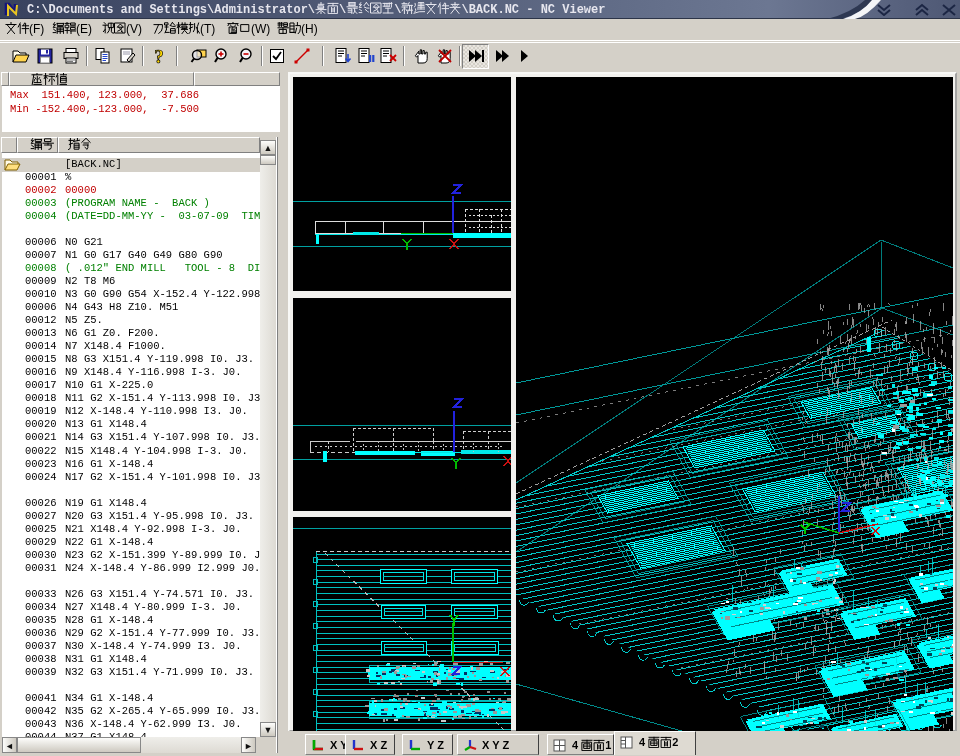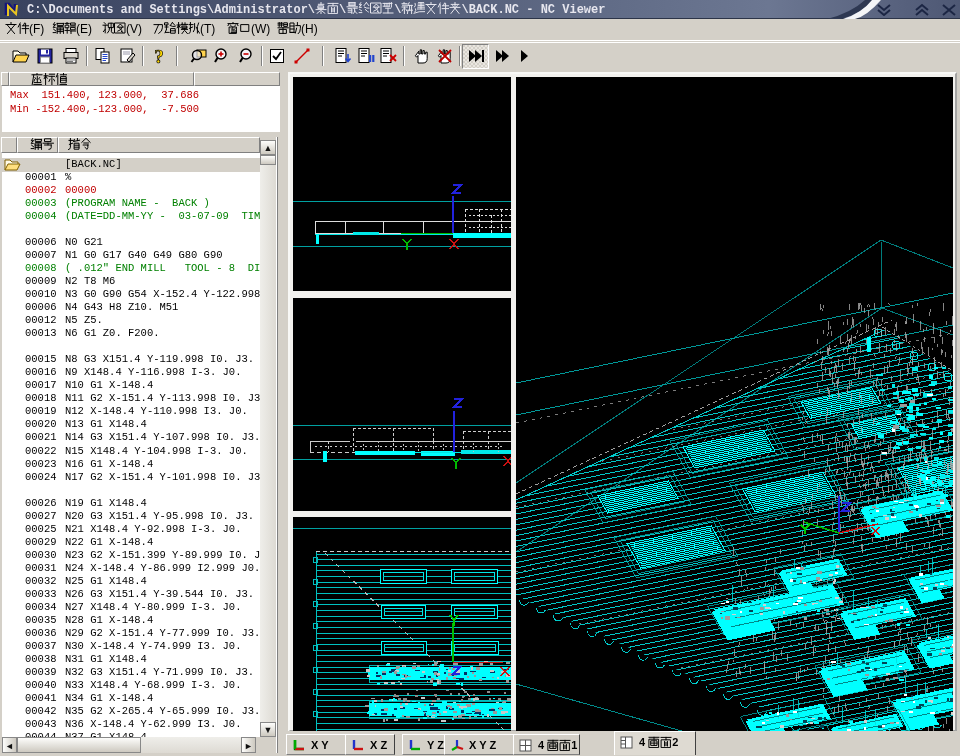--- a/index.html
+++ b/index.html
@@ -261,45 +261,44 @@
       <div class="row" style="top:43.9px;color:#008000"><span class="rn">00003</span><span class="rt">(PROGRAM NAME -  BACK )</span></div>
       <div class="row" style="top:56.9px;color:#008000"><span class="rn">00004</span><span class="rt">(DATE=DD-MM-YY -  03-07-09  TIME=HH:MM</span></div>
       <div class="row" style="top:83.0px;color:#000000"><span class="rn">00006</span><span class="rt">N0 G21</span></div>
       <div class="row" style="top:96.0px;color:#000000"><span class="rn">00007</span><span class="rt">N1 G0 G17 G40 G49 G80 G90</span></div>
       <div class="row" style="top:109.0px;color:#008000"><span class="rn">00008</span><span class="rt">( .012" END MILL   TOOL - 8  DIA. -</span></div>
       <div class="row" style="top:122.1px;color:#000000"><span class="rn">00009</span><span class="rt">N2 T8 M6</span></div>
       <div class="row" style="top:135.1px;color:#000000"><span class="rn">00010</span><span class="rt">N3 G0 G90 G54 X-152.4 Y-122.998 S50</span></div>
       <div class="row" style="top:148.1px;color:#000000"><span class="rn">00006</span><span class="rt">N4 G43 H8 Z10. M51</span></div>
       <div class="row" style="top:161.2px;color:#000000"><span class="rn">00012</span><span class="rt">N5 Z5.</span></div>
       <div class="row" style="top:174.2px;color:#000000"><span class="rn">00013</span><span class="rt">N6 G1 Z0. F200.</span></div>
+      <div class="row" style="top:187.2px;color:#000000"><span class="rn">00014</span><span class="rt">N7 X148.4 F1000.</span></div>
       <div class="row" style="top:200.2px;color:#000000"><span class="rn">00015</span><span class="rt">N8 G3 X151.4 Y-119.998 I0. J3.</span></div>
       <div class="row" style="top:213.3px;color:#000000"><span class="rn">00016</span><span class="rt">N9 X148.4 Y-116.998 I-3. J0.</span></div>
-      <div class="row" style="top:226.3px;color:#000000"><span class="rn">00017</span><span class="rt">N10 G1 X-148.4</span></div>
+      <div class="row" style="top:226.3px;color:#000000"><span class="rn">00017</span><span class="rt">N10 G1 X-225.0</span></div>
       <div class="row" style="top:239.3px;color:#000000"><span class="rn">00018</span><span class="rt">N11 G2 X-151.4 Y-113.998 I0. J3.</span></div>
       <div class="row" style="top:252.4px;color:#000000"><span class="rn">00019</span><span class="rt">N12 X-148.4 Y-110.998 I3. J0.</span></div>
       <div class="row" style="top:265.4px;color:#000000"><span class="rn">00020</span><span class="rt">N13 G1 X148.4</span></div>
       <div class="row" style="top:278.4px;color:#000000"><span class="rn">00021</span><span class="rt">N14 G3 X151.4 Y-107.998 I0. J3.</span></div>
       <div class="row" style="top:291.5px;color:#000000"><span class="rn">00022</span><span class="rt">N15 X148.4 Y-104.998 I-3. J0.</span></div>
       <div class="row" style="top:304.5px;color:#000000"><span class="rn">00023</span><span class="rt">N16 G1 X-148.4</span></div>
       <div class="row" style="top:317.5px;color:#000000"><span class="rn">00024</span><span class="rt">N17 G2 X-151.4 Y-101.998 I0. J3.</span></div>
       <div class="row" style="top:343.6px;color:#000000"><span class="rn">00026</span><span class="rt">N19 G1 X148.4</span></div>
       <div class="row" style="top:356.6px;color:#000000"><span class="rn">00027</span><span class="rt">N20 G3 X151.4 Y-95.998 I0. J3.</span></div>
       <div class="row" style="top:369.6px;color:#000000"><span class="rn">00025</span><span class="rt">N21 X148.4 Y-92.998 I-3. J0.</span></div>
       <div class="row" style="top:382.7px;color:#000000"><span class="rn">00029</span><span class="rt">N22 G1 X-148.4</span></div>
       <div class="row" style="top:395.7px;color:#000000"><span class="rn">00030</span><span class="rt">N23 G2 X-151.399 Y-89.999 I0. J2.9</span></div>
       <div class="row" style="top:408.7px;color:#000000"><span class="rn">00031</span><span class="rt">N24 X-148.4 Y-86.999 I2.999 J0.</span></div>
-      <div class="row" style="top:421.8px;color:#000000"><span class="rn">00032</span><span class="rt">N25 G1 X148.4</span></div>
-      <div class="row" style="top:434.8px;color:#000000"><span class="rn">00033</span><span class="rt">N26 G3 X151.4 Y-39.544 I0. J3.</span></div>
+      <div class="row" style="top:434.8px;color:#000000"><span class="rn">00033</span><span class="rt">N26 G3 X151.4 Y-74.571 I0. J3.</span></div>
       <div class="row" style="top:447.8px;color:#000000"><span class="rn">00034</span><span class="rt">N27 X148.4 Y-80.999 I-3. J0.</span></div>
       <div class="row" style="top:460.8px;color:#000000"><span class="rn">00035</span><span class="rt">N28 G1 X-148.4</span></div>
       <div class="row" style="top:473.9px;color:#000000"><span class="rn">00036</span><span class="rt">N29 G2 X-151.4 Y-77.999 I0. J3.</span></div>
       <div class="row" style="top:486.9px;color:#000000"><span class="rn">00037</span><span class="rt">N30 X-148.4 Y-74.999 I3. J0.</span></div>
       <div class="row" style="top:499.9px;color:#000000"><span class="rn">00038</span><span class="rt">N31 G1 X148.4</span></div>
       <div class="row" style="top:513.0px;color:#000000"><span class="rn">00039</span><span class="rt">N32 G3 X151.4 Y-71.999 I0. J3.</span></div>
-      <div class="row" style="top:526.0px;color:#000000"><span class="rn">00040</span><span class="rt">N33 X148.4 Y-68.999 I-3. J0.</span></div>
       <div class="row" style="top:539.0px;color:#000000"><span class="rn">00041</span><span class="rt">N34 G1 X-148.4</span></div>
       <div class="row" style="top:552.1px;color:#000000"><span class="rn">00042</span><span class="rt">N35 G2 X-265.4 Y-65.999 I0. J3.</span></div>
       <div class="row" style="top:565.1px;color:#000000"><span class="rn">00043</span><span class="rt">N36 X-148.4 Y-62.999 I3. J0.</span></div>
       <div class="row" style="top:578.1px;color:#000000"><span class="rn">00044</span><span class="rt">N37 G1 X148.4</span></div>
     </div>
     <svg class="abs" style="left:4px;top:158px" width="17" height="13" viewBox="0 0 17 13">
       <path d="M1 12 L1 2 L6 2 L8 4 L14 4 L14 6" fill="#fffbe8" stroke="#806000"></path>
       <path d="M1 12 L4 6 L16 6 L13 12 Z" fill="#ffe080" stroke="#806000"></path>
     </svg>
     <div class="abs" style="left:260px;top:140px;width:16px;height:597px;background:linear-gradient(90deg,#efeeea,#dddad3)"></div>
@@ -2230,21 +2229,21 @@
         <rect x="420.7" y="386.7" width="6.3" height="2.2" fill="#00e8e8"></rect>
         <rect x="425.3" y="417.0" width="6.9" height="2.5" fill="#00ffff"></rect>
         <line x1="323" y1="419" x2="323" y2="456" stroke="#2222dd" stroke-width="2"></line>
         <path d="M326 426 h8 l-8 8 h8" stroke="#2222dd" fill="none" stroke-width="1.5"></path>
         <line x1="323" y1="456" x2="288" y2="445" stroke="#00bb00" stroke-width="1.5"></line>
         <path d="M285 448 l4 4 m4 -4 l-4 4 v5" stroke="#00cc00" fill="none" stroke-width="1.5"></path>
         <line x1="323" y1="456" x2="362" y2="447" stroke="#cc1111" stroke-width="1.5"></line>
         <path d="M356 450 l7 8 m0 -8 l-7 8" stroke="#cc1111" fill="none" stroke-width="1.5"></path>
       </svg></div>
     <div id="tabs">
-      <div class="tab" style="left:2px;width:74px">
+      <div class="tab" style="left:21px;width:74px">
         <span style="position:absolute;left:5px;top:4px"><svg width="14" height="13" viewBox="0 0 14 13">
             <path d="M3 1 V10 H12" fill="none" stroke="#007700" stroke-width="2.4"></path>
             <path d="M3 10 H12" stroke="#cc1111" stroke-width="2.4" fill="none"></path>
             <path d="M3 1 V10" stroke="#00aa00" stroke-width="2.4" fill="none"></path>
           </svg></span>
         <span style="position:absolute;left:24px;top:4px">X Y</span>
       </div>
       <div class="tab" style="left:61px;width:50px">
         <span style="position:absolute;left:5px;top:4px"><svg width="14" height="13" viewBox="0 0 14 13">
             <path d="M3 1 V10" stroke="#2233cc" stroke-width="2.4" fill="none"></path>
@@ -2252,29 +2251,29 @@
           </svg></span>
         <span style="position:absolute;left:24px;top:4px">X Z</span>
       </div>
       <div class="tab" style="left:118px;width:51px">
         <span style="position:absolute;left:5px;top:4px"><svg width="14" height="13" viewBox="0 0 14 13">
             <path d="M3 1 V10" stroke="#2233cc" stroke-width="2.4" fill="none"></path>
             <path d="M3 10 H12" stroke="#00aa00" stroke-width="2.4" fill="none"></path>
           </svg></span>
         <span style="position:absolute;left:24px;top:4px">Y Z</span>
       </div>
-      <div class="tab" style="left:160px;width:82px">
+      <div class="tab" style="left:173px;width:82px">
         <span style="position:absolute;left:5px;top:4px"><svg width="16" height="13" viewBox="0 0 16 13">
             <path d="M7 1 V8" stroke="#2233cc" stroke-width="2.2" fill="none"></path>
             <path d="M7 8 L2 11" stroke="#00aa00" stroke-width="2.2" fill="none"></path>
             <path d="M7 8 L13 10" stroke="#cc1111" stroke-width="2.2" fill="none"></path>
           </svg></span>
         <span style="position:absolute;left:24px;top:4px">X Y Z</span>
       </div>
-      <div class="tab" style="left:229px;width:67px">
+      <div class="tab" style="left:263px;width:67px">
         <span style="position:absolute;left:5px;top:4px"><svg width="13" height="13" viewBox="0 0 13 13">
             <rect x="1" y="1" width="11" height="11" fill="#fff" stroke="#555"></rect>
             <line x1="6.5" y1="1" x2="6.5" y2="12" stroke="#555"></line>
             <line x1="1" y1="6.5" x2="12" y2="6.5" stroke="#555"></line>
           </svg></span>
         <span style="position:absolute;left:24px;top:4px">4 <svg class="cj" style="vertical-align:-2px" width="12" height="12" viewBox="0 0 12 12">
             <path d="M1 1.3h10M6 1.3v2M1.4 3.2h9.2v8.4H1.4zM3.2 4.8h5.8v4.6H3.2zM6.1 4.8v4.6M3.2 7.1h5.8" fill="none" stroke="#000" stroke-width="1.0" stroke-linecap="square"></path>
           </svg><svg class="cj" style="vertical-align:-2px" width="12" height="12" viewBox="0 0 12 12">
             <path d="M1 1.4h10M6 1.4v2.4M1.6 3.8h8.8v7.8H1.6zM4.6 5.4v4.6M7.4 5.4v4.6M4.6 7h2.8M4.6 9h2.8" fill="none" stroke="#000" stroke-width="1.0" stroke-linecap="square"></path>
           </svg>1</span>

